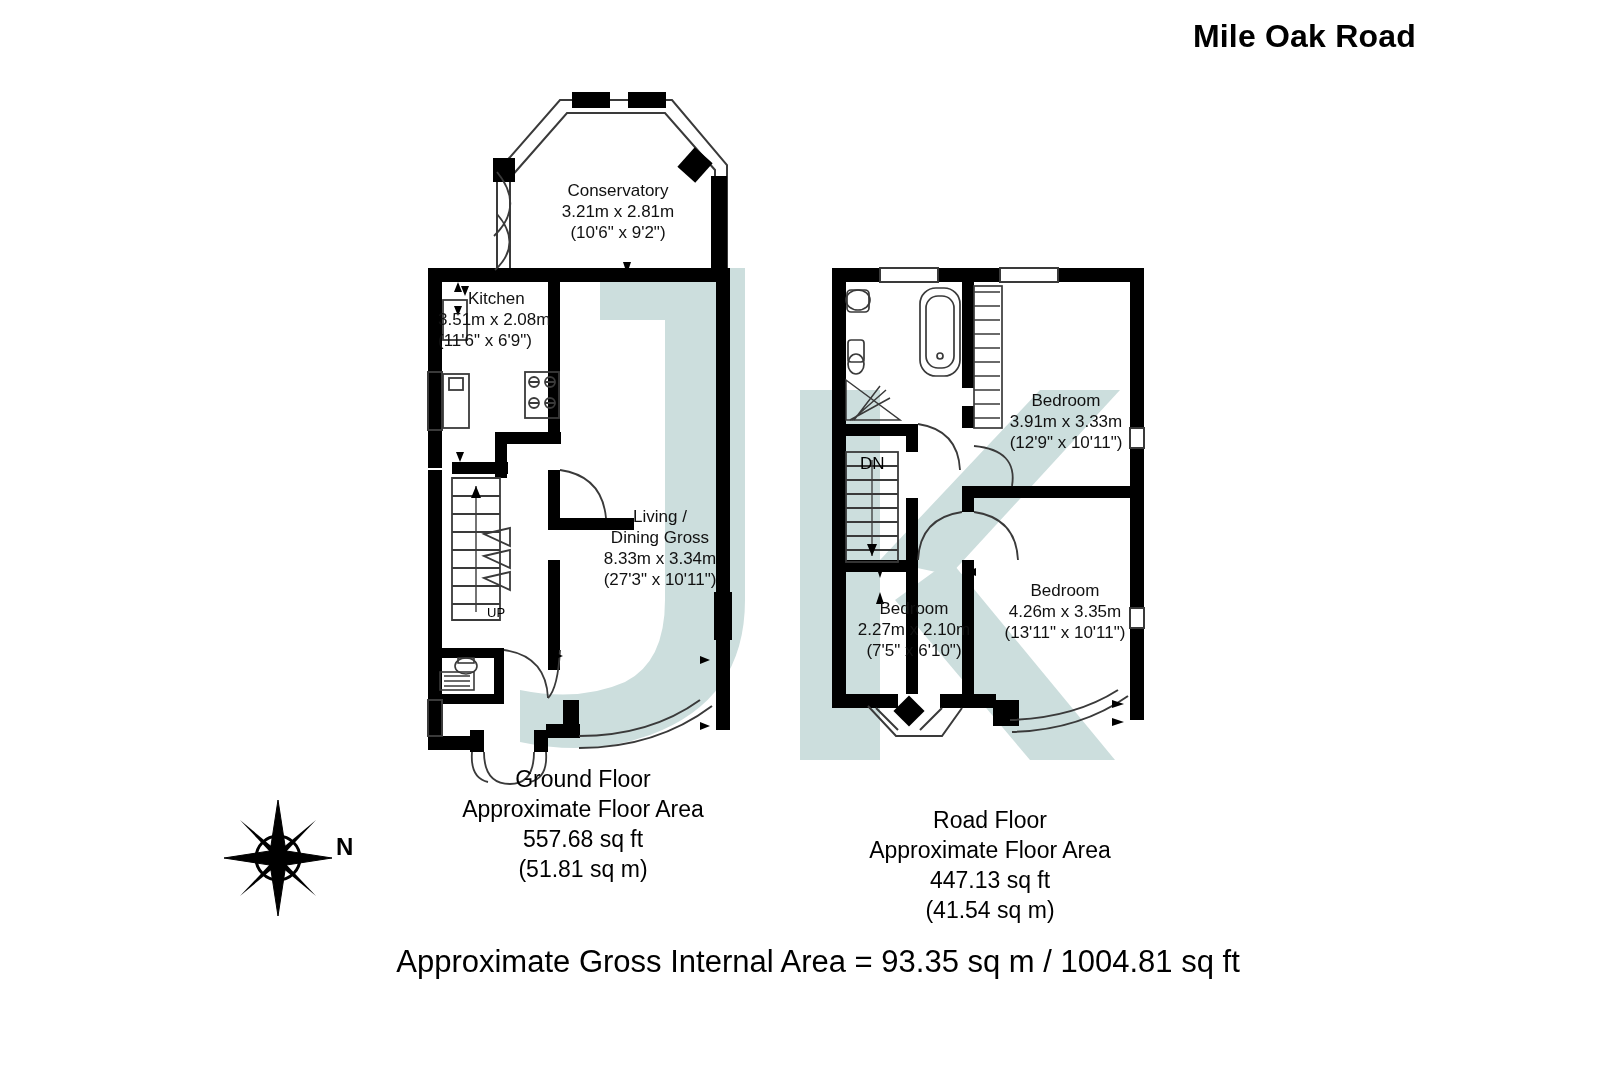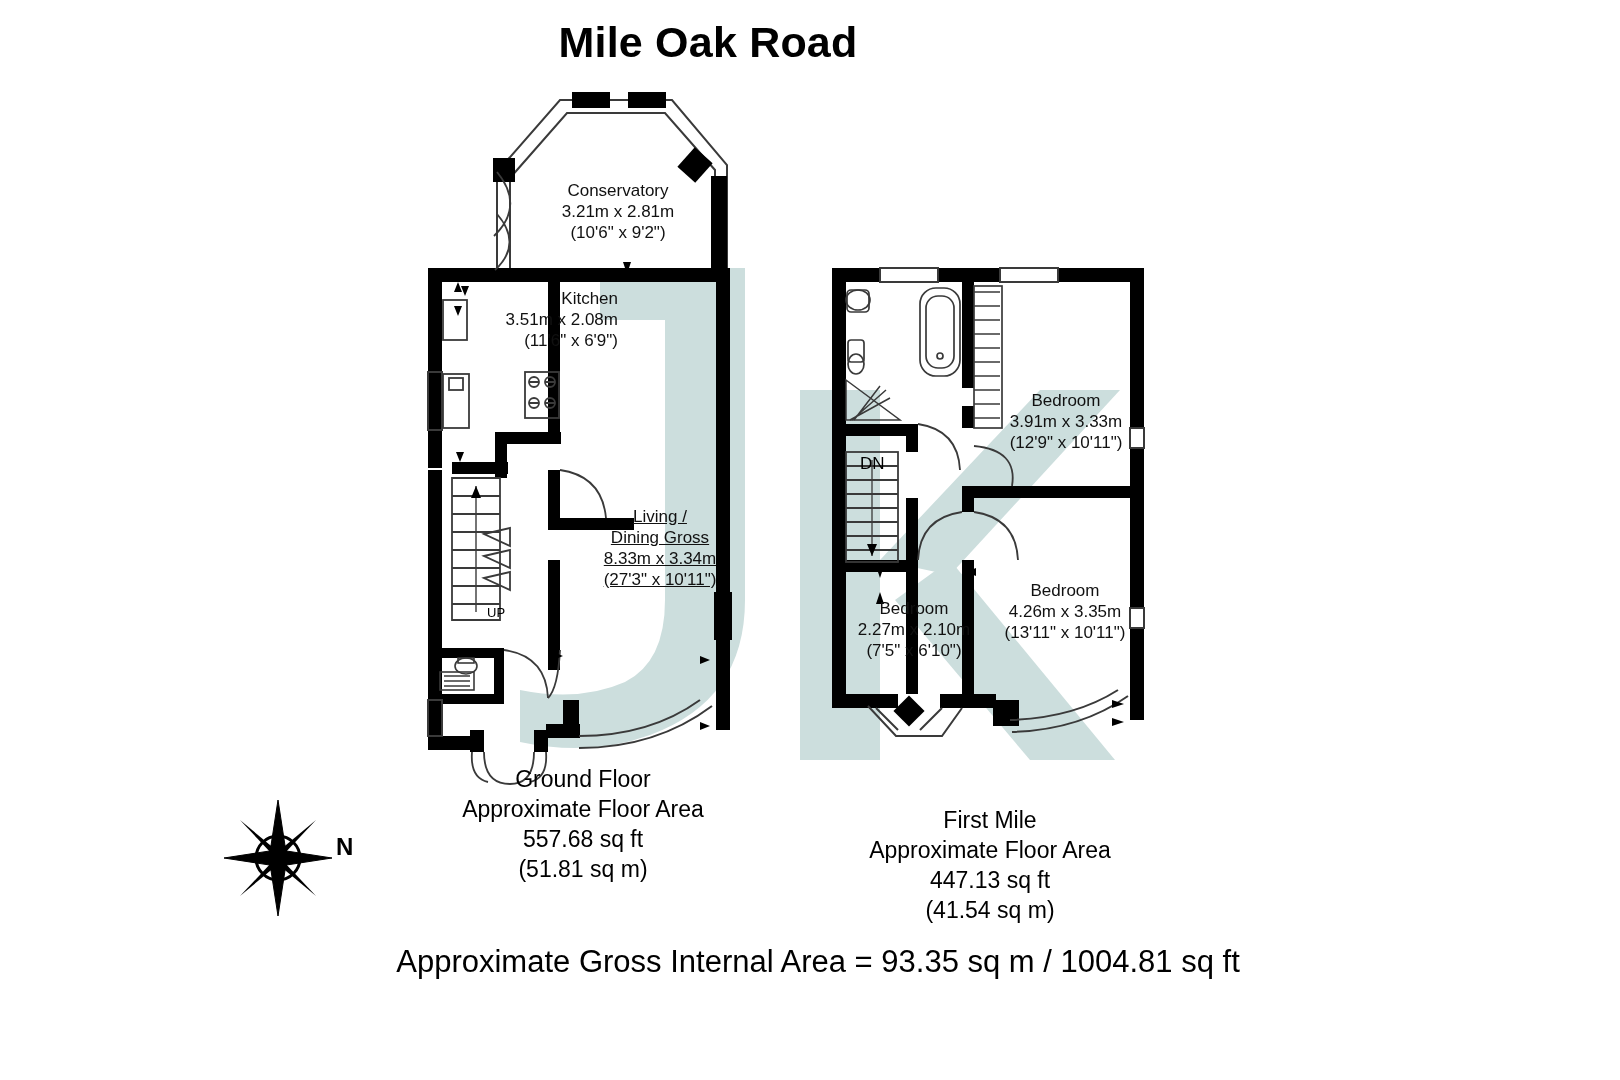--- a/index.html
+++ b/index.html
@@ -18,22 +18,22 @@
   #page {
     position: absolute;
     inset: 0;
   }
   
   .title {
     position: absolute;
     top: 18px;
     left: 0;
     width: 1416px;
-    text-align: center;
-    font-size: 43px;
+    text-align: right;
+    font-size: 32px;
     font-weight: bold;
     letter-spacing: 0.2px;
   }
   
   #planlayer {
     position: absolute;
     top: 0;
     left: 0;
     width: 1620px;
     height: 1080px;
@@ -354,27 +354,27 @@
   </svg>
 
   <div class="tiny-label" style="left:336px; top:838px; font-size:24px; font-weight:bold;">N</div>
 
   <div class="room-label" style="left:520px; top:180px; width:196px;">
     <span class="rname">Conservatory</span>
     <span class="rdim">3.21m x 2.81m</span>
     <span class="rimp">(10'6" x 9'2")</span>
   </div>
 
-  <div class="room-label" style="left:438px; top:288px; width:180px; text-align:right;">
+  <div class="room-label" style="left:438px; top:288px; width:180px; text-align:left;">
     <span class="rname" style="padding-left:30px;">Kitchen</span>
     <span class="rdim">3.51m x 2.08m</span>
     <span class="rimp">(11'6" x 6'9")</span>
   </div>
 
-  <div class="room-label" style="left:570px; top:506px; width:180px;text-decoration:underline;">
+  <div class="room-label" style="left:570px; top:506px; width:180px;">
     <span class="rname">Living /</span>
     <span class="rname">Dining Gross</span>
     <span class="rdim">8.33m x 3.34m</span>
     <span class="rimp">(27'3" x 10'11")</span>
   </div>
 
   <div class="tiny-label" style="left:487px; top:604px; font-size:13px;">UP</div>
 
   <div class="room-label" style="left:978px; top:390px; width:176px;">
     <span class="rname">Bedroom</span>
@@ -397,21 +397,21 @@
   <div class="tiny-label" style="left:860px; top:455px; font-size:17px;">DN</div>
 
   <div class="floor-caption" style="left:433px; top:764px; width:300px;">
     <span>Ground Floor</span>
     <span>Approximate Floor Area</span>
     <span>557.68 sq ft</span>
     <span>(51.81 sq m)</span>
   </div>
 
   <div class="floor-caption" style="left:840px; top:805px; width:300px;">
-    <span>First Mile</span>
+    <span>Road Floor</span>
     <span>Approximate Floor Area</span>
     <span>447.13 sq ft</span>
     <span>(41.54 sq m)</span>
   </div>
 
   <div class="footer" style="top:940px;">
     <span class="fl">Approximate Gross Internal Area = 93.35 sq m / 1004.81 sq ft</span>
   </div>
 
 </div>

